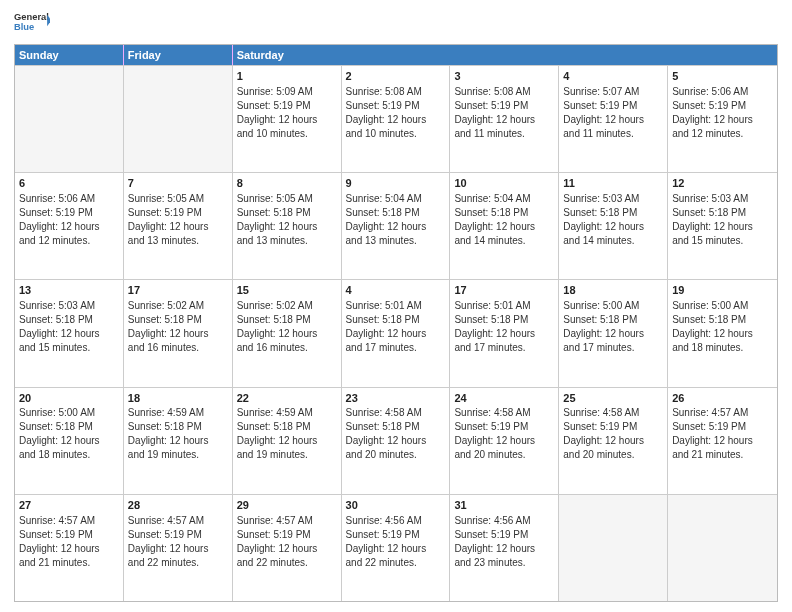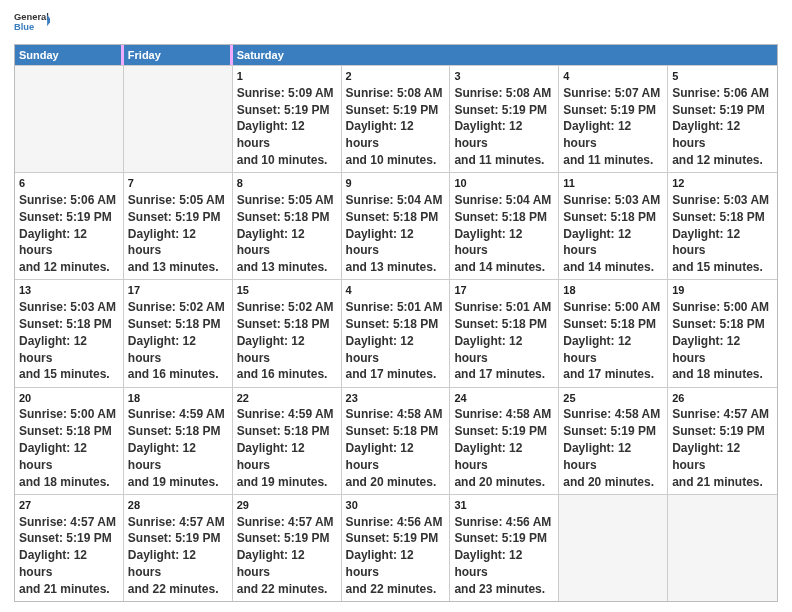--- a/index.html
+++ b/index.html
@@ -56,21 +56,21 @@
       display: grid;
       grid-template-columns: repeat(7, 1fr);
       background: #3a7ebf;
     }
     .cal-header-cell {
       color: #fff;
       font-size: 11px;
       font-weight: bold;
       padding: 4px 4px;
       text-align: left;
-      border-right: 3px solid #f0abfc;
+      border-right: 1px solid #f0abfc;
     }
     .cal-header-cell:last-child { border-right: none; }
     .cal-body {
       flex: 1;
       display: flex;
       flex-direction: column;
     }
     .cal-week {
       flex: 1;
       display: grid;
@@ -89,24 +89,23 @@
     }
     .cal-cell:last-child { border-right: none; }
     .cal-cell.empty { background: #f5f5f5; }
     .day-num {
       font-size: 11px;
       font-weight: bold;
       display: block;
       margin-bottom: 1px;
     }
     .day-info {
-      font-size: 12px;
+      font-size: 10px;
       color: #333;
       line-height: 1.4;
-      font-weight: bold;
     }
   </style>
 </head>
 <body>
 
 <div class="page">
   <div class="header">
     <div class="logo">
       <svg class="logo-icon" viewBox="0 0 50 38" xmlns="http://www.w3.org/2000/svg">
   <text x="0" y="14" font-size="13" font-weight="bold" fill="#333" font-family="Arial">General</text>

